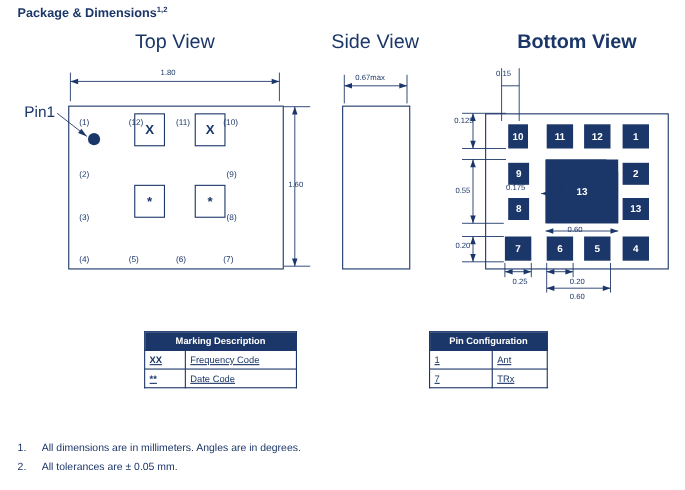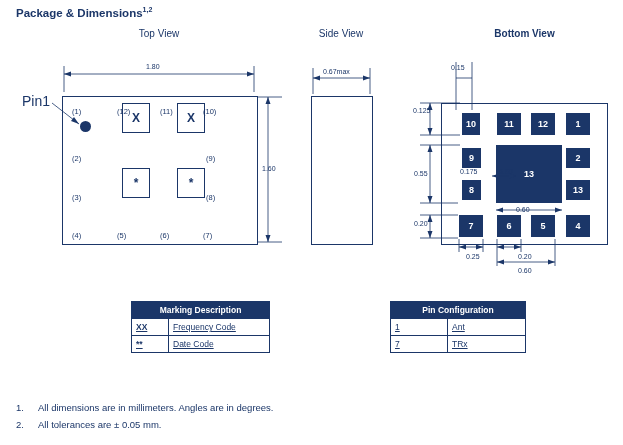--- a/index.html
+++ b/index.html
@@ -13,21 +13,21 @@
   }
   .page { position:absolute; left:0; top:0; width:623px; height:445px; }
 
   .title {
     position:absolute; left:16px; top:6px;
     font-size:11.5px; font-weight:bold; color:#1b3668;
   }
   .title sup { font-size:7px; font-weight:bold; }
 
   .viewlabel {
-    position:absolute; font-size:10px; color:#1b3668; font-weight:normal;
+    position:absolute; font-size:18px; color:#1b3668; font-weight:normal;
     text-align:center;
   }
 
   
   .tv-box {
     position:absolute; left:62px; top:96px; width:194px; height:147px;
     border:1.4px solid #1b3668; background:#ffffff;
   }
   .pad {
     position:absolute; border:1.4px solid #1b3668; background:#fff;
@@ -247,21 +247,21 @@
         <td class="b" style="width:28px;">XX</td>
         <td>Frequency Code</td>
       </tr>
       <tr>
         <td class="b">**</td>
         <td>Date Code</td>
       </tr>
     </tbody>
   </table>
 
-  <table class="t" style="left:390px; top:301px; width:136px;text-decoration:underline;">
+  <table class="t" style="left:390px; top:301px; width:108px;text-decoration:underline;">
     <thead>
       <tr>
           <th colspan="2">Pin Configuration</th>
         </tr>
     </thead>
     <tbody>
       <tr>
         <td style="width:48px;">1</td>
         <td>Ant</td>
       </tr>

